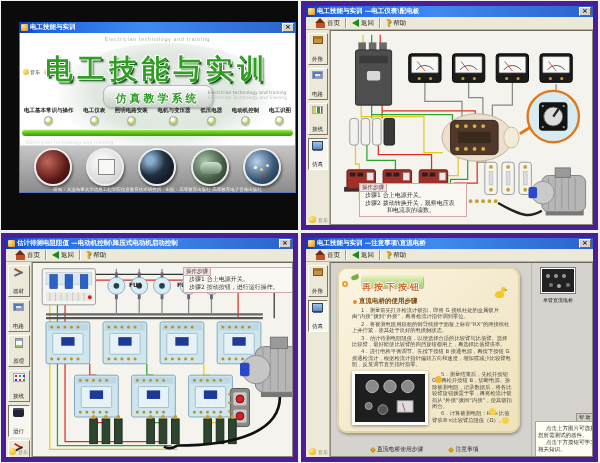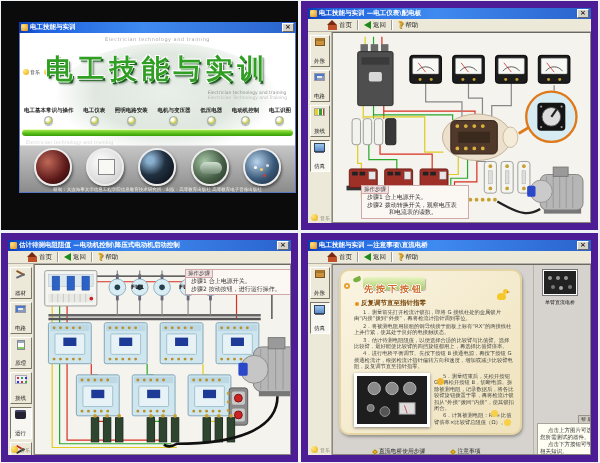--- a/index.html
+++ b/index.html
@@ -1,29 +1,29 @@
 <!DOCTYPE html>
 <html><head>
 <meta charset="utf-8">
 <style>
   * { margin:0; padding:0; box-sizing:border-box; }
   html,body { width:600px; height:463px; background:#eef2f5; font-family:"DejaVu Sans",sans-serif; }
   .grid { display:grid; grid-template-columns:297px 297px; grid-template-rows:229px 229px; gap:3px; padding:1px; }
   .quad { position:relative; overflow:hidden; }
   #q1 { background:#0b0b0b; }
-  #q2,#q3,#q4 { background:#d6d3ce; border:7px solid #4c1d95; }
+  #q2,#q3,#q4 { background:#d6d3ce; border:5px solid #4c1d95; }
 
   
   .tbar { height:11px; display:flex; align-items:center; gap:2px; padding:0 2px;
           background:linear-gradient(90deg,#0a3bb4 0%,#1e63e0 8%,#3f8af0 45%,#2a63cc 100%); }
   .ticon { width:7px; height:7px; border-radius:1px; background:radial-gradient(circle at 30% 30%,#ffe080,#e09020); flex:0 0 auto; }
   .ttext { flex:1; font-size:6.5px; line-height:11px; font-weight:bold; color:#fff; white-space:nowrap; overflow:hidden; }
   .tclose { width:12px; height:9px; background:#d6d2ca; border:1px solid; border-color:#fff #666 #666 #fff;
             font-size:7px; line-height:7px; font-weight:bold; color:#222; text-align:center; flex:0 0 auto; }
-  .toolbar { height:13px; background:#ece9d8; border-bottom:1px solid #b4b0a8; display:flex; align-items:center; padding-left:16px; }
+  .toolbar { height:13px; background:#ece9d8; border-bottom:1px solid #b4b0a8; display:flex; align-items:center; padding-left:6px; }
   .tb-btn { display:flex; align-items:center; gap:2px; padding:0 4px; height:11px; font-size:6.5px; color:#222; white-space:nowrap; }
   .tb-sep { width:2px; height:10px; border-left:1px solid #999; border-right:1px solid #fff; margin:0 1px; }
   .wbody { position:absolute; left:0; right:0; top:24px; bottom:0; display:flex; }
   .side { width:24px; background:#ece9d8; border-right:1px solid #b4b0a8; padding-top:3px; }
   .side.wide { width:26px; }
   .sbtn { width:20px; margin:0 auto 3px auto; padding:2px 0 1px 0; background:#ece9d8;
           border:1px solid; border-color:#fff #7a7668 #7a7668 #fff; text-align:center; }
   .side.wide .sbtn { width:22px; }
   .sbtn.active { border-color:#7a7668 #fff #fff #7a7668; background:#f7f6f0; }
   .sbtn .lab { display:block; font-size:5.5px; color:#222; margin-top:1px; }
@@ -174,20 +174,21 @@
           <span class="sp-link">
             <span class="ball"></span>
             <span>音乐</span>
           </span>
           <span class="sp-link">
             <span class="ball"></span>
             <span>相关信息</span>
           </span>
         </div>
         <div class="sp-title">电工技能与实训</div>
+        <div class="sp-pill"><span>仿真教学系统</span></div>
         <div class="sp-ensub">
           <div class="l1">Electrician technology and training</div>
           <div class="l2">Electrician   Technology   and   Training</div>
         </div>
         <div class="sp-menu">
           <div class="m-item">
               <div class="mlab">电工基本常识与操作</div>
               <div class="mdot"></div>
             </div>
           <div class="m-item">
@@ -546,25 +547,25 @@
     </div>
     <div class="wbody">
       <div class="side">
         <div class="sbtn"><span class="sicon i-box"></span><span class="lab">外形</span></div>
         <div class="sbtn active"><span class="sicon i-comp"></span><span class="lab">仿真</span></div>
       </div>
       <div class="content">
         <div class="card">
           <span class="card-ring"></span>
           <span class="leaf"></span>
-          <div class="ribbon"><span>先按下按钮</span></div>
+          <div class="ribbon"><span>再按下按钮</span></div>
           <span class="duck"></span>
           <div class="topic">
             <span class="dot"></span>
-            <span>反复调节直至指针指零</span>
+            <span>直流电桥的使用步骤</span>
           </div>
           <div class="paras">
             <p>1．测量前先打开检流计锁扣，即将 G 接线柱处的金属锁片由“内接”拨到“外接”，再将检流计指针调到零位。</p>
             <p>2．将被测电阻用较粗的铜导线接于面板上标有“RX”的两接线柱上并拧紧，使其处于良好的电接触状态。</p>
             <p>3．估计待测电阻阻值，以便选择合适的比较臂与比值臂。选择比较臂，最好能使比较臂的四挡旋钮都用上，再选择比值臂倍率。</p>
             <p>4．进行电桥平衡调节。先按下按钮 B 接通电源，再按下按钮 G 接通检流计，根据检流计指针偏转方向和速度，增加或减少比较臂电阻，反复调节直至指针指零。</p>
           </div>
           <div class="photo-row">
             <div class="photo">
               <svg viewBox="0 0 76 54" width="100%" height="100%">

